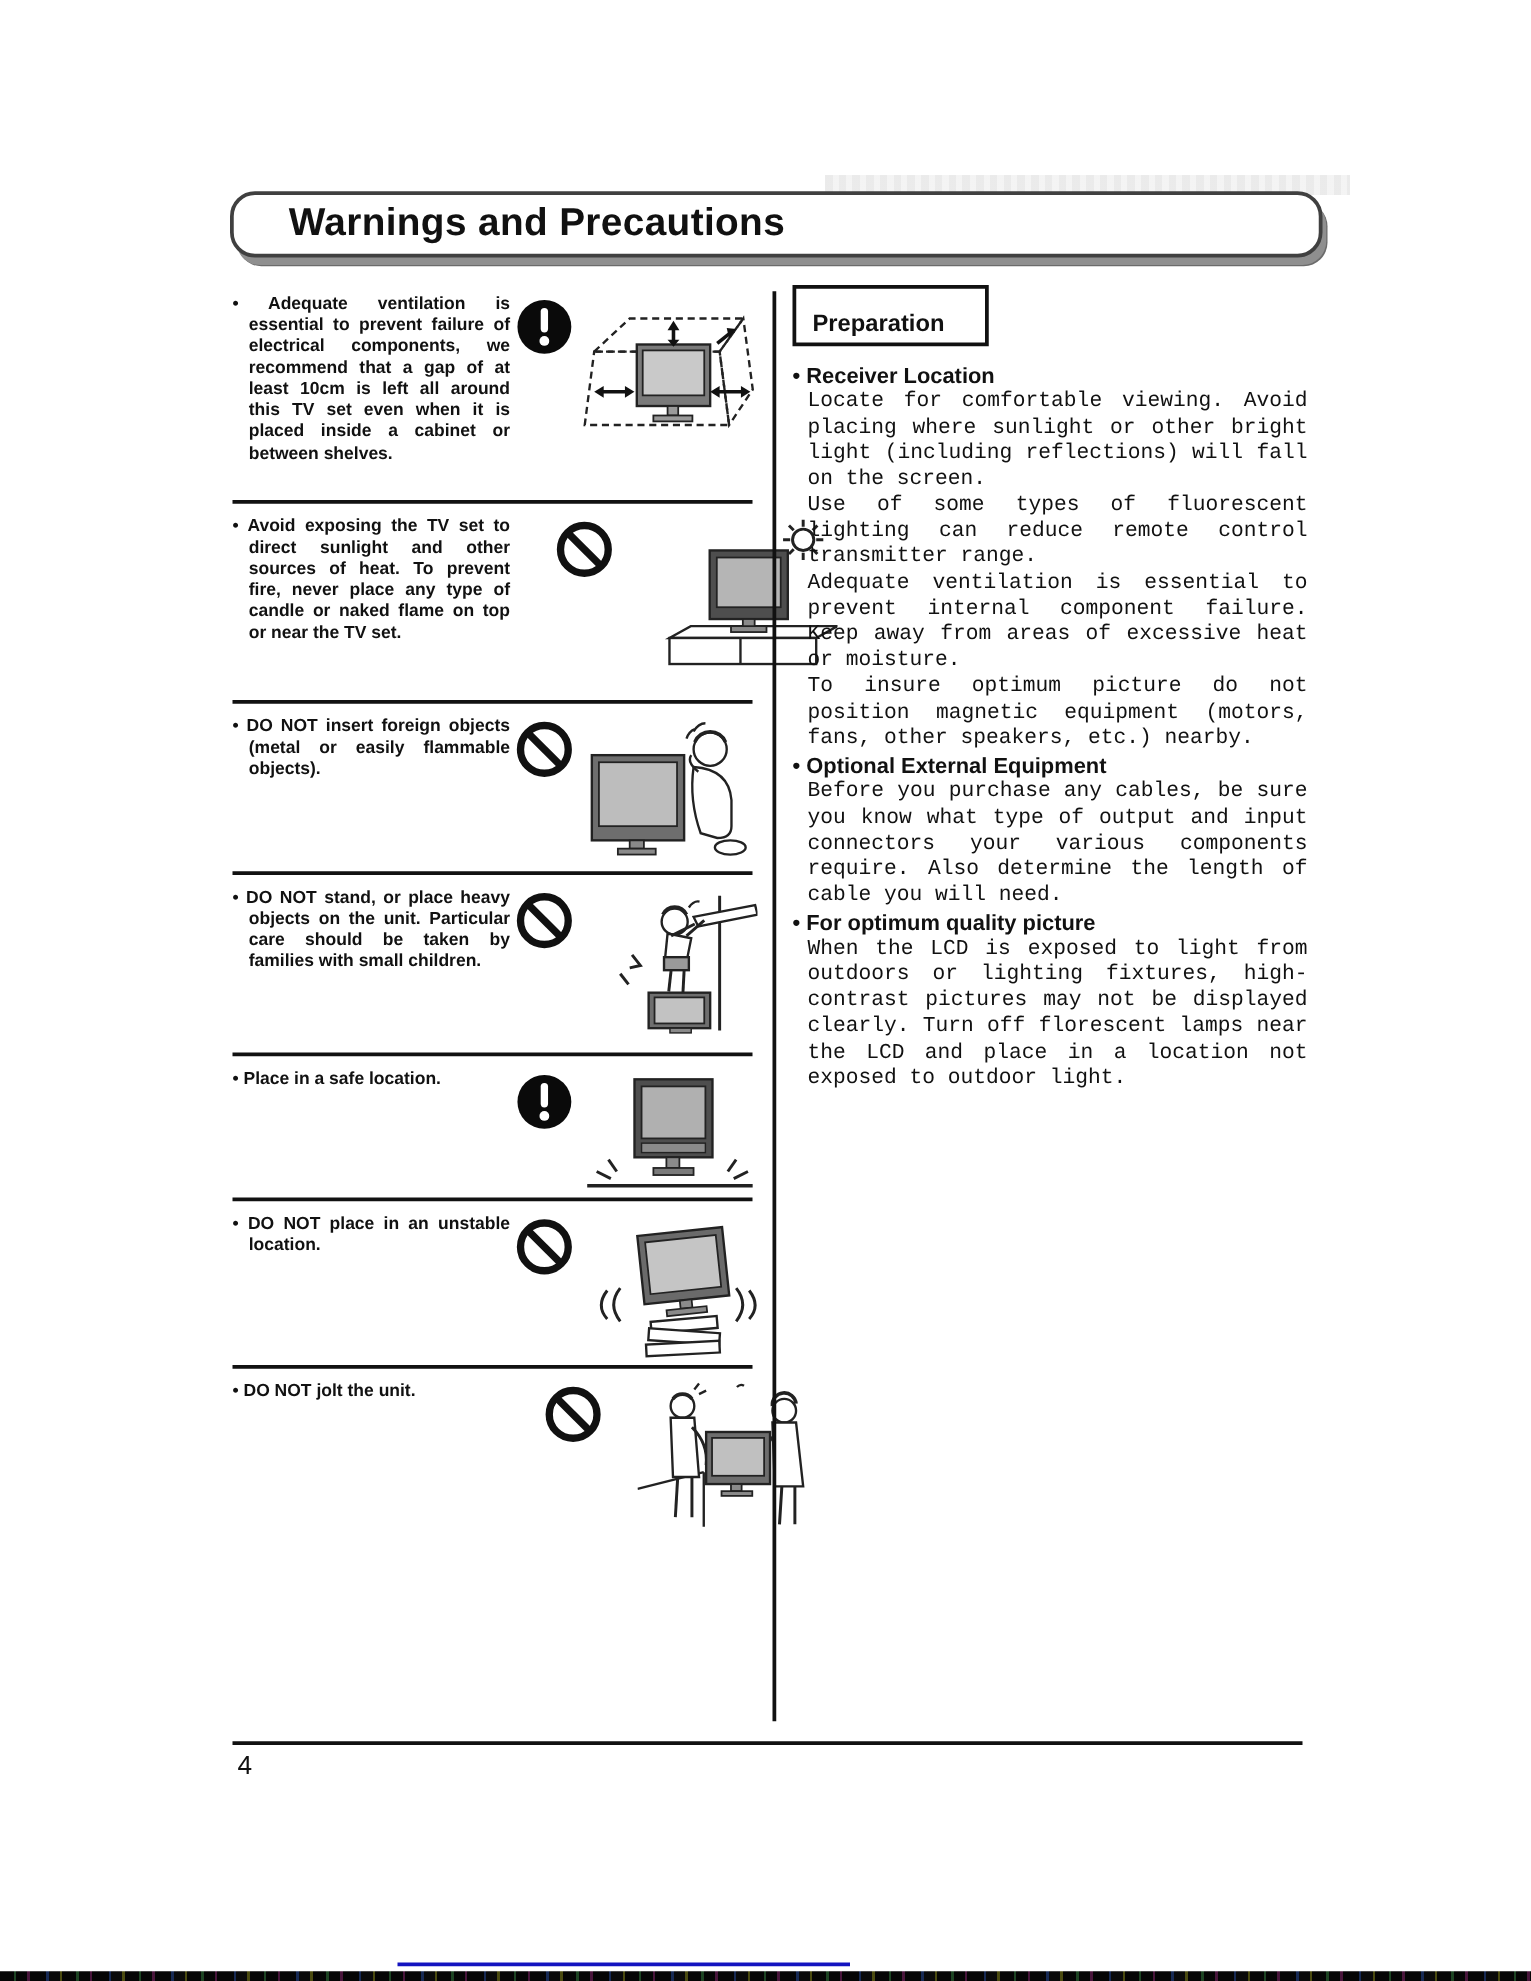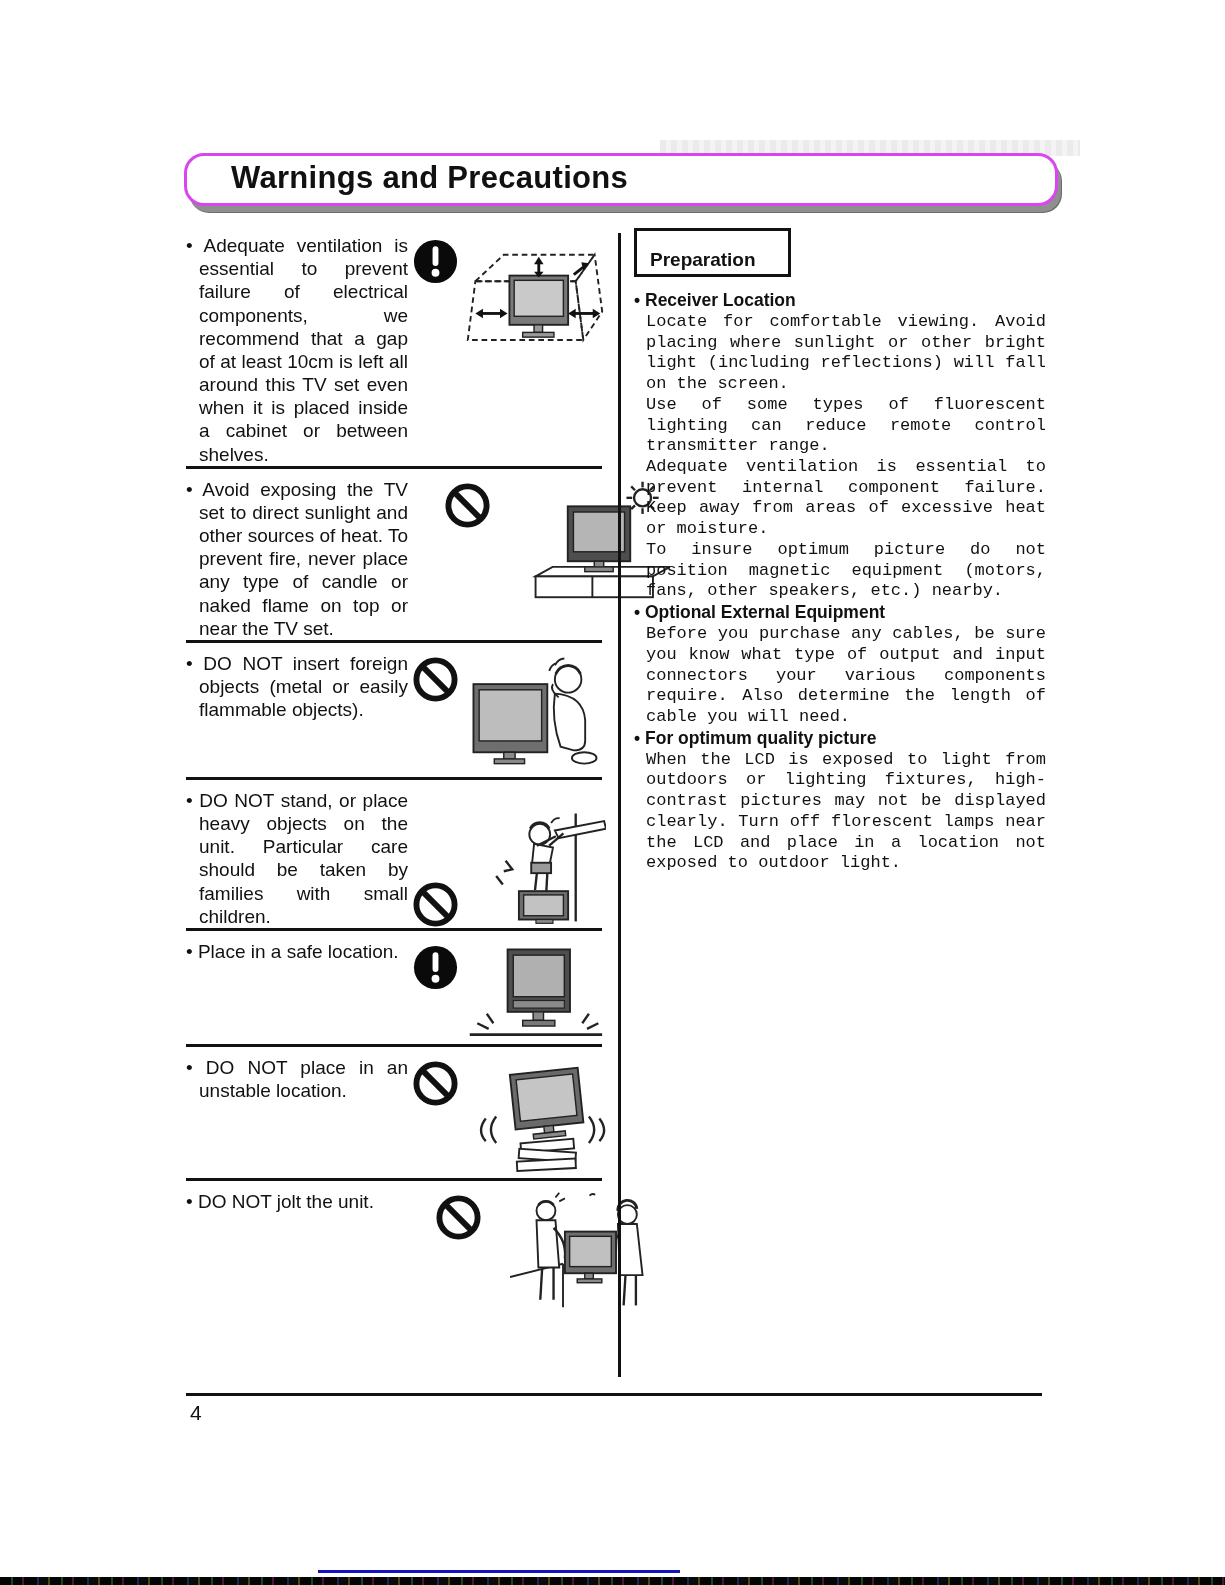--- a/index.html
+++ b/index.html
@@ -10,47 +10,47 @@
     overflow:hidden;
   }
   
   .scan-haze {
     position:absolute; left:660px; top:140px; width:420px; height:16px;
     background:repeating-linear-gradient(90deg,#e2e2e2 0 6px,#efefef 6px 11px);
     opacity:.7; z-index:0;
   }
   .banner {
     position:absolute; left:184px; top:153px; width:874px; height:53px;
-    background:#fff; border:3px solid #d946ef; border-radius:20px;
+    background:#fff; border:3px solid #404040; border-radius:20px;
     box-shadow:4px 7px 0 -1px #8f8f8f, 5px 8px 0 -1px #6b6b6b;
     z-index:1; display:flex; align-items:center;
   }
   .banner h1 {
     font-size:31px; font-weight:bold; letter-spacing:.3px; margin-left:44px;
     border-bottom:3px solid transparent;
   }
   
   .left-col  { position:absolute; left:186px; top:225px; width:416px; }
   .divider   { position:absolute; left:618px; top:233px; width:3px; height:1144px; background:#111; }
   .right-col { position:absolute; left:634px; top:228px; width:412px; }
 
   
   .warn-row { display:flex; padding-top:9px; }
   .warn-row.sep { border-bottom:3px solid #111; }
   .warn-text {
-    flex:0 0 226px; font-size:19px; line-height:1.22; text-align:justify;
-    padding-left:13px; text-indent:-13px; padding-right:4px;
+    flex:0 0 226px; font-size:14px; line-height:1.22; text-align:justify;
+    padding-left:13px; text-indent:-13px; padding-right:4px;font-weight:bold;
   }
   .warn-text::before { content:"• "; }
   .warn-icon { flex:0 0 52px; padding-top:4px; }
   .warn-icon svg { width:47px; height:47px; display:block; }
   .warn-art { flex:1 1 auto; display:flex; justify-content:center; }
   .warn-art svg { display:block; }
   .r1 { min-height:178px; } .r2 { min-height:160px;gap:32px; } .r3 { min-height:137px; }
-  .r4 { min-height:145px;align-items:flex-end; } .r5 { min-height:131px; } .r6 { min-height:114px; }
+  .r4 { min-height:145px; } .r5 { min-height:131px; } .r6 { min-height:114px; }
   .r7 { min-height:160px;gap:23px; }
 
   
   .prep-box {
     display:inline-block; border:3px solid #111; font-weight:bold;
     font-size:19px; padding:18px 32px 3px 13px; margin-bottom:13px;
   }
   .sec-title { font-weight:bold; font-size:17.5px; line-height:1.25; padding-left:12px; text-indent:-12px; }
   .sec-title::before { content:"• "; font-weight:bold; }
   .sec-par { font-size:17px; line-height:1.22; text-align:justify; padding-left:12px;font-family:Liberation Mono, monospace; }

